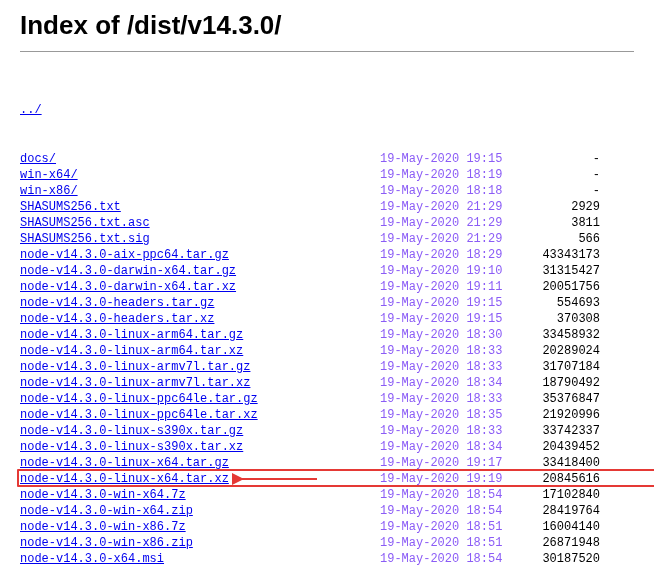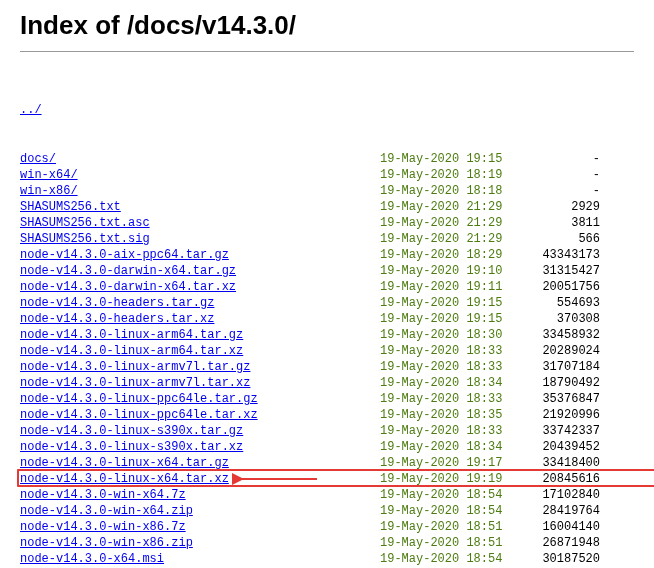--- a/index.html
+++ b/index.html
@@ -35,42 +35,42 @@
     .name {
       width: 360px;
       overflow: hidden;
     }
     .name a {
       color: #0000EE;
       text-decoration: underline;
     }
     .date {
       width: 130px;
-      color: #4d7c0f;
+      color: #8b5cf6;
     }
     .size {
       width: 90px;
       text-align: right;
       color: #000;
     }
     .highlight-box {
       position: absolute;
       border: 2px solid #e53935;
       pointer-events: none;
       border-radius: 1px;
     }
     .arrow {
       position: absolute;
       pointer-events: none;
     }
   </style>
 </head>
 <body>
 
-<h1>Index of /docs/v14.3.0/</h1>
+<h1>Index of /dist/v14.3.0/</h1>
 <hr>
 
 <div class="listing">
   <div class="row">
     <span class="name"><a href="#">../</a></span>
   </div>
   <div id="rows"><div class="row"><span class="name"><a href="#">docs/</a></span><span class="date">19-May-2020 19:15</span><span class="size">-</span></div><div class="row"><span class="name"><a href="#">win-x64/</a></span><span class="date">19-May-2020 18:19</span><span class="size">-</span></div><div class="row"><span class="name"><a href="#">win-x86/</a></span><span class="date">19-May-2020 18:18</span><span class="size">-</span></div><div class="row"><span class="name"><a href="#">SHASUMS256.txt</a></span><span class="date">19-May-2020 21:29</span><span class="size">2929</span></div><div class="row"><span class="name"><a href="#">SHASUMS256.txt.asc</a></span><span class="date">19-May-2020 21:29</span><span class="size">3811</span></div><div class="row"><span class="name"><a href="#">SHASUMS256.txt.sig</a></span><span class="date">19-May-2020 21:29</span><span class="size">566</span></div><div class="row"><span class="name"><a href="#">node-v14.3.0-aix-ppc64.tar.gz</a></span><span class="date">19-May-2020 18:29</span><span class="size">43343173</span></div><div class="row"><span class="name"><a href="#">node-v14.3.0-darwin-x64.tar.gz</a></span><span class="date">19-May-2020 19:10</span><span class="size">31315427</span></div><div class="row"><span class="name"><a href="#">node-v14.3.0-darwin-x64.tar.xz</a></span><span class="date">19-May-2020 19:11</span><span class="size">20051756</span></div><div class="row"><span class="name"><a href="#">node-v14.3.0-headers.tar.gz</a></span><span class="date">19-May-2020 19:15</span><span class="size">554693</span></div><div class="row"><span class="name"><a href="#">node-v14.3.0-headers.tar.xz</a></span><span class="date">19-May-2020 19:15</span><span class="size">370308</span></div><div class="row"><span class="name"><a href="#">node-v14.3.0-linux-arm64.tar.gz</a></span><span class="date">19-May-2020 18:30</span><span class="size">33458932</span></div><div class="row"><span class="name"><a href="#">node-v14.3.0-linux-arm64.tar.xz</a></span><span class="date">19-May-2020 18:33</span><span class="size">20289024</span></div><div class="row"><span class="name"><a href="#">node-v14.3.0-linux-armv7l.tar.gz</a></span><span class="date">19-May-2020 18:33</span><span class="size">31707184</span></div><div class="row"><span class="name"><a href="#">node-v14.3.0-linux-armv7l.tar.xz</a></span><span class="date">19-May-2020 18:34</span><span class="size">18790492</span></div><div class="row"><span class="name"><a href="#">node-v14.3.0-linux-ppc64le.tar.gz</a></span><span class="date">19-May-2020 18:33</span><span class="size">35376847</span></div><div class="row"><span class="name"><a href="#">node-v14.3.0-linux-ppc64le.tar.xz</a></span><span class="date">19-May-2020 18:35</span><span class="size">21920996</span></div><div class="row"><span class="name"><a href="#">node-v14.3.0-linux-s390x.tar.gz</a></span><span class="date">19-May-2020 18:33</span><span class="size">33742337</span></div><div class="row"><span class="name"><a href="#">node-v14.3.0-linux-s390x.tar.xz</a></span><span class="date">19-May-2020 18:34</span><span class="size">20439452</span></div><div class="row"><span class="name"><a href="#">node-v14.3.0-linux-x64.tar.gz</a></span><span class="date">19-May-2020 19:17</span><span class="size">33418400</span></div><div class="row" id="highlighted-row"><span class="name"><a href="#">node-v14.3.0-linux-x64.tar.xz</a></span><span class="date">19-May-2020 19:19</span><span class="size">20845616</span></div><div class="row"><span class="name"><a href="#">node-v14.3.0-win-x64.7z</a></span><span class="date">19-May-2020 18:54</span><span class="size">17102840</span></div><div class="row"><span class="name"><a href="#">node-v14.3.0-win-x64.zip</a></span><span class="date">19-May-2020 18:54</span><span class="size">28419764</span></div><div class="row"><span class="name"><a href="#">node-v14.3.0-win-x86.7z</a></span><span class="date">19-May-2020 18:51</span><span class="size">16004140</span></div><div class="row"><span class="name"><a href="#">node-v14.3.0-win-x86.zip</a></span><span class="date">19-May-2020 18:51</span><span class="size">26871948</span></div><div class="row"><span class="name"><a href="#">node-v14.3.0-x64.msi</a></span><span class="date">19-May-2020 18:54</span><span class="size">30187520</span></div><div class="row"><span class="name"><a href="#">node-v14.3.0-x86.msi</a></span><span class="date">19-May-2020 18:51</span><span class="size">28545024</span></div></div>
 </div>
 
 <div class="highlight-box" style="left: 17px; top: 468.75px; width: 644px; height: 18px;"></div>

